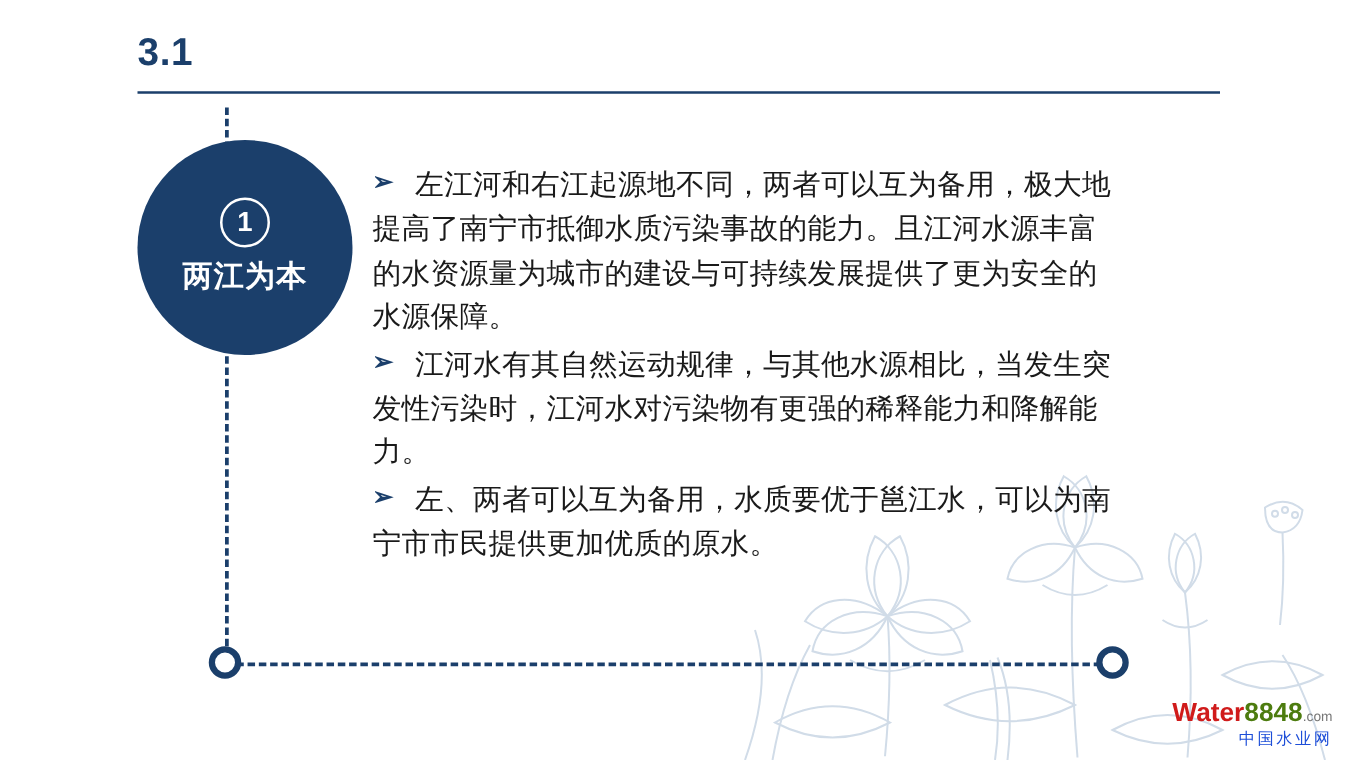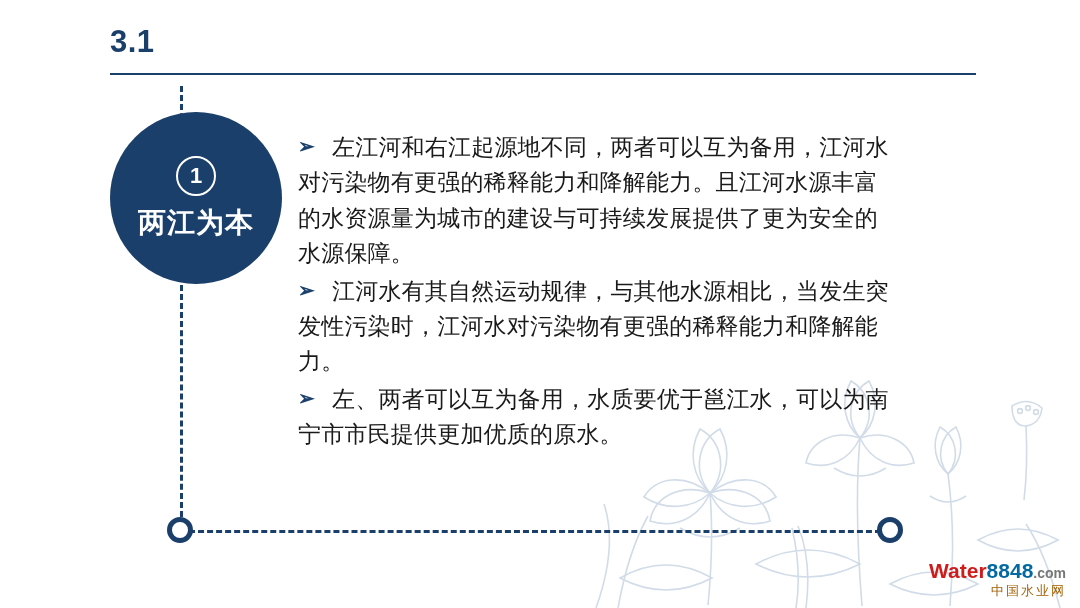--- a/index.html
+++ b/index.html
@@ -114,21 +114,21 @@
     border: 2px solid #ffffff;
     display: flex;
     align-items: center;
     justify-content: center;
     font-size: 22px;
     font-weight: bold;
     line-height: 1;
     margin-bottom: 9px;
   }
   .badge-line {
-    font-size: 28px;
+    font-size: 24px;
     font-weight: bold;
     line-height: 1.28;
     letter-spacing: 1px;
   }
 
   
   .content {
     position: absolute;
     left: 298px;
     top: 130px;
@@ -163,29 +163,29 @@
     bottom: 10px;
     text-align: right;
     line-height: 1.1;
   }
   .wm-line1 {
     font-size: 21px;
     font-weight: bold;
     letter-spacing: 0px;
   }
   .wm-water { color: #d01b1b; margin-top: 24px; }
-  .wm-num { color: #0369a1; }
+  .wm-num { color: #4d7c0f; }
   .wm-dotcom {
     color: #777777;
-    font-size: 14px;
-    font-weight: bold;
+    font-size: 11px;
+    font-weight: normal;
   }
   .wm-line2 {
     font-size: 13px;
-    color: #a16207;
+    color: #1d4ed8;
     letter-spacing: 2px;
     margin-top: 2px;
     font-family: Liberation Serif, serif;
   }
 </style>
 </head>
 <body>
 
 <div class="slide">
 
@@ -244,21 +244,21 @@
   <div class="node-circle node-right"></div>
 
   <div class="badge">
     <div class="badge-num">1</div>
     <div class="badge-line">两江为本</div>
   </div>
 
   <div class="content">
     <div class="para">
       <span class="bullet">➢</span>
-      <span class="ptext">左江河和右江起源地不同，两者可以互为备用，江河水对污染物有更强的稀释能力和降解能力。且江河水源丰富的水资源量为城市的建设与可持续发展提供了更为安全的水源保障。</span>
+      <span class="ptext">左江河和右江起源地不同，两者可以互为备用，极大地提高了南宁市抵御水质污染事故的能力。且江河水源丰富的水资源量为城市的建设与可持续发展提供了更为安全的水源保障。</span>
     </div>
     <div class="para">
       <span class="bullet">➢</span>
       <span class="ptext">江河水有其自然运动规律，与其他水源相比，当发生突发性污染时，江河水对污染物有更强的稀释能力和降解能力。</span>
     </div>
     <div class="para">
       <span class="bullet">➢</span>
       <span class="ptext">左、两者可以互为备用，水质要优于邕江水，可以为南宁市市民提供更加优质的原水。</span>
     </div>
   </div>

